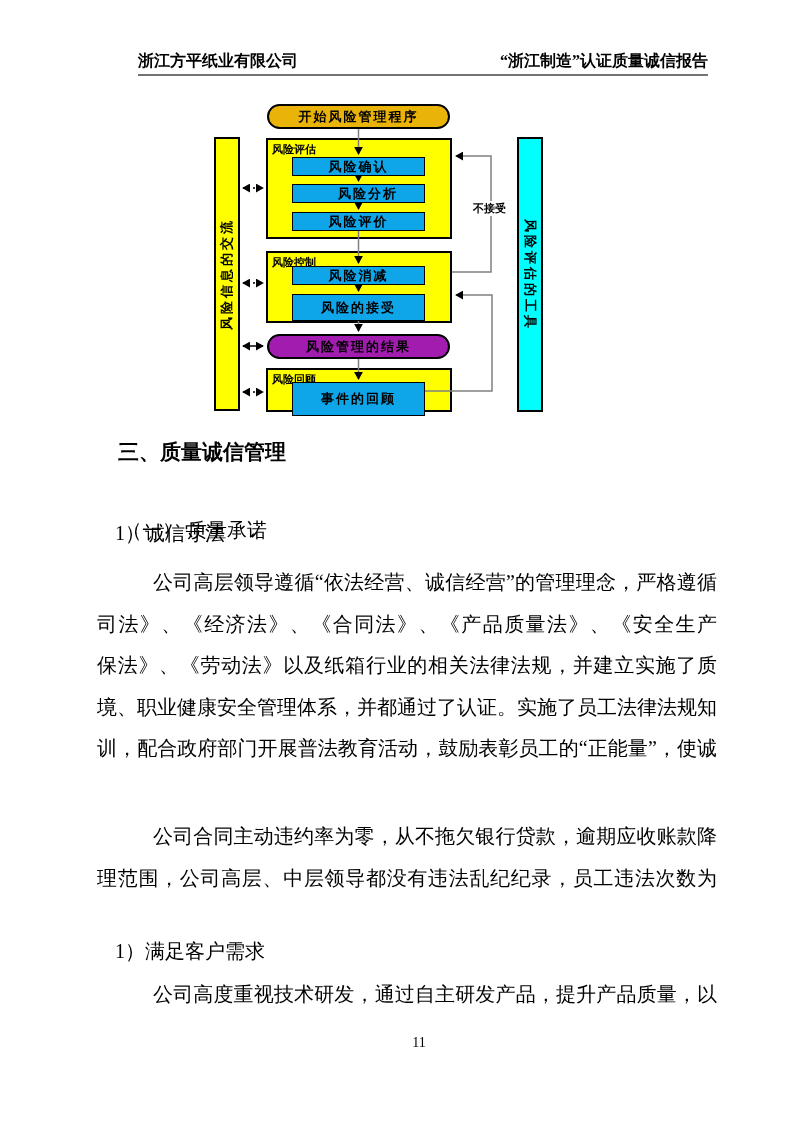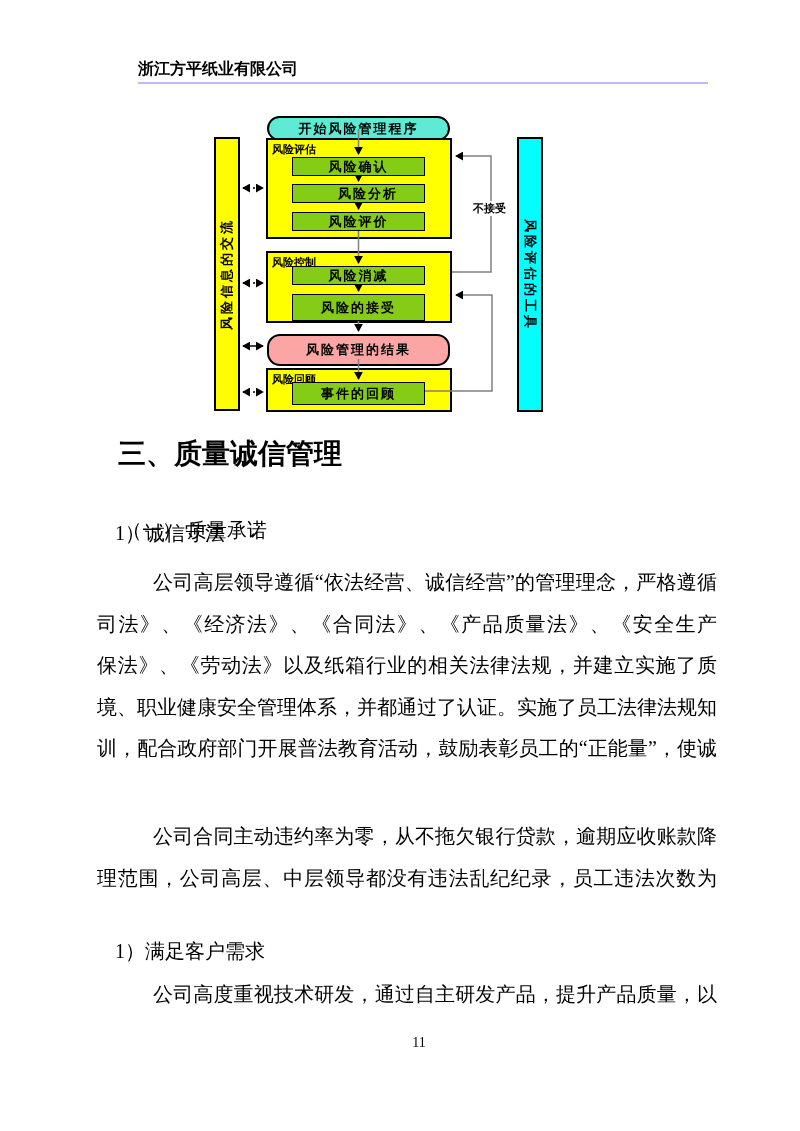--- a/index.html
+++ b/index.html
@@ -7,88 +7,89 @@
   .page {
     position:relative; width:800px; height:1131px; margin:0 auto;
     background:#ffffff; overflow:hidden;
     font-family:"Liberation Serif","DejaVu Serif",serif; color:#000;
   }
 
   
   .hdr {
     position:absolute; left:138px; top:52px; width:570px;
     display:flex; justify-content:space-between; align-items:flex-end;
-    border-bottom:2px solid #c4b5fd; padding-bottom:4px;
-    font-size:16px; font-weight:bold; line-height:1.15;margin-top:8px;
+    border-bottom:2px solid #737373; padding-bottom:4px;
+    font-size:16px; font-weight:bold; line-height:1.15;
   }
 
   
   .chart { position:absolute; left:214px; top:100px; width:330px; height:315px;
            font-family:"Liberation Sans","DejaVu Sans",sans-serif; }
   .chart .node { position:absolute; display:flex; align-items:center; justify-content:center; }
   .vbar  { border:2px solid #000; }
   .vbar .vtext { white-space:nowrap; font-size:13px; font-weight:bold; letter-spacing:3px; }
   .vbar-left  .vtext { transform:rotate(-90deg); }
   .vbar-right .vtext { transform:rotate(90deg); }
   .pill  { border:2px solid #000; border-radius:13px; font-size:13px; font-weight:bold; letter-spacing:2px; }
   .grp   { position:absolute; border:2px solid #000; }
   .grp-label { position:absolute; left:4px; top:2px; font-size:11px; font-weight:bold; }
-  .wbox  { border:1.5px solid #000; background:#84cc16; font-size:13px; font-weight:bold; letter-spacing:2px; z-index:3; }
+  .wbox  { border:1.5px solid #000; background:#0ea5e9; font-size:13px; font-weight:bold; letter-spacing:2px; z-index:3; }
   .chart svg { position:absolute; left:0; top:0; z-index:2; pointer-events:none; }
   .reject { position:absolute; left:258px; top:101px; z-index:4; background:#fff;
             font-size:11px; font-weight:bold; padding:0 1px; }
 
   
   .abs { position:absolute; line-height:1; white-space:nowrap; }
-  .h-section { font-family:Liberation Mono, monospace; font-size:28px; font-weight:bold; }
+  .h-section { font-family:Liberation Serif, serif; font-size:21px; font-weight:bold; }
   .h-sub, .h-item { font-size:20px; }
   .para { position:absolute; left:97px; width:620px; font-size:20px; line-height:41.5px; }
   .para .line { height:41.5px; overflow:hidden; }
   .para .just { text-align:justify; text-align-last:justify; }
   .para .indent { text-indent:56px; }
   .pageno { position:absolute; left:19px; top:1036px; width:800px; text-align:center;
             font-size:14px; line-height:1; }
 </style>
 </head>
 <body>
 
 <div class="page">
 
   <div class="hdr">
     <span>浙江方平纸业有限公司</span>
+    <span>“浙江制造”认证质量诚信报告</span>
   </div>
 
   <div class="chart">
 
     <div class="node vbar vbar-left" style="left: 0px; top: 37px; width: 26px; height: 274px; background-color: rgb(255, 255, 0);">
       <span class="vtext">风险信息的交流</span>
     </div>
     <div class="node vbar vbar-right" style="left: 303px; top: 37px; width: 26px; height: 275px; background-color: rgb(0, 255, 255);">
       <span class="vtext">风险评估的工具</span>
     </div>
 
-    <div class="node pill" style="left: 53px; top: 16px; width: 183px; height: 25px; background-color: #5eead4;">开始风险管理程序</div>
-    <div class="node pill" style="left: 53px; top: 234px; width: 183px; height: 32px; background-color: #fca5a5;">风险管理的结果</div>
+    <div class="node pill" style="left: 53px; top: 4px; width: 183px; height: 25px; background-color: #eab308;">开始风险管理程序</div>
+    <div class="node pill" style="left: 53px; top: 234px; width: 183px; height: 25px; background-color: #a21caf;">风险管理的结果</div>
 
     <div class="grp" style="left: 52px; top: 38px; width: 186px; height: 101px; background-color: rgb(255, 255, 0);">
       <span class="grp-label">风险评估</span>
     </div>
     <div class="grp" style="left: 52px; top: 151px; width: 186px; height: 72px; background-color: rgb(255, 255, 0);">
       <span class="grp-label">风险控制</span>
     </div>
     <div class="grp" style="left: 52px; top: 268px; width: 186px; height: 44px; background-color: rgb(255, 255, 0);">
       <span class="grp-label">风险回顾</span>
     </div>
 
     <div class="node wbox" style="left:78px;top:57px;width:133px;height:19px;">风险确认</div>
     <div class="node wbox" style="left:78px;top:84px;width:133px;height:19px;padding-left:19px;">风险分析</div>
     <div class="node wbox" style="left:78px;top:112px;width:133px;height:19px;">风险评价</div>
     <div class="node wbox" style="left:78px;top:166px;width:133px;height:19px;">风险消减</div>
     <div class="node wbox" style="left:78px;top:194px;width:133px;height:27px;">风险的接受</div>
-    <div class="node wbox" style="left:78px;top:282px;width:133px;height:23px;">事件的回顾</div>
+    <div class="node wbox" style="left:78px;top:282px;width:133px;height:34px;">事件的回顾</div>
 
     <svg width="330" height="315" viewBox="0 0 330 315">
       <defs>
         <marker id="mA" viewBox="0 0 10 10" refX="8" refY="5" markerWidth="9" markerHeight="9" orient="auto-start-reverse" markerUnits="userSpaceOnUse">
           <path d="M0,0 L9,5 L0,10 z" fill="#000"></path>
         </marker>
       </defs>
 
       <g stroke="#808080" stroke-width="1.5" marker-end="url(#mA)">
         <line x1="144.5" y1="29" x2="144.5" y2="54"></line>

